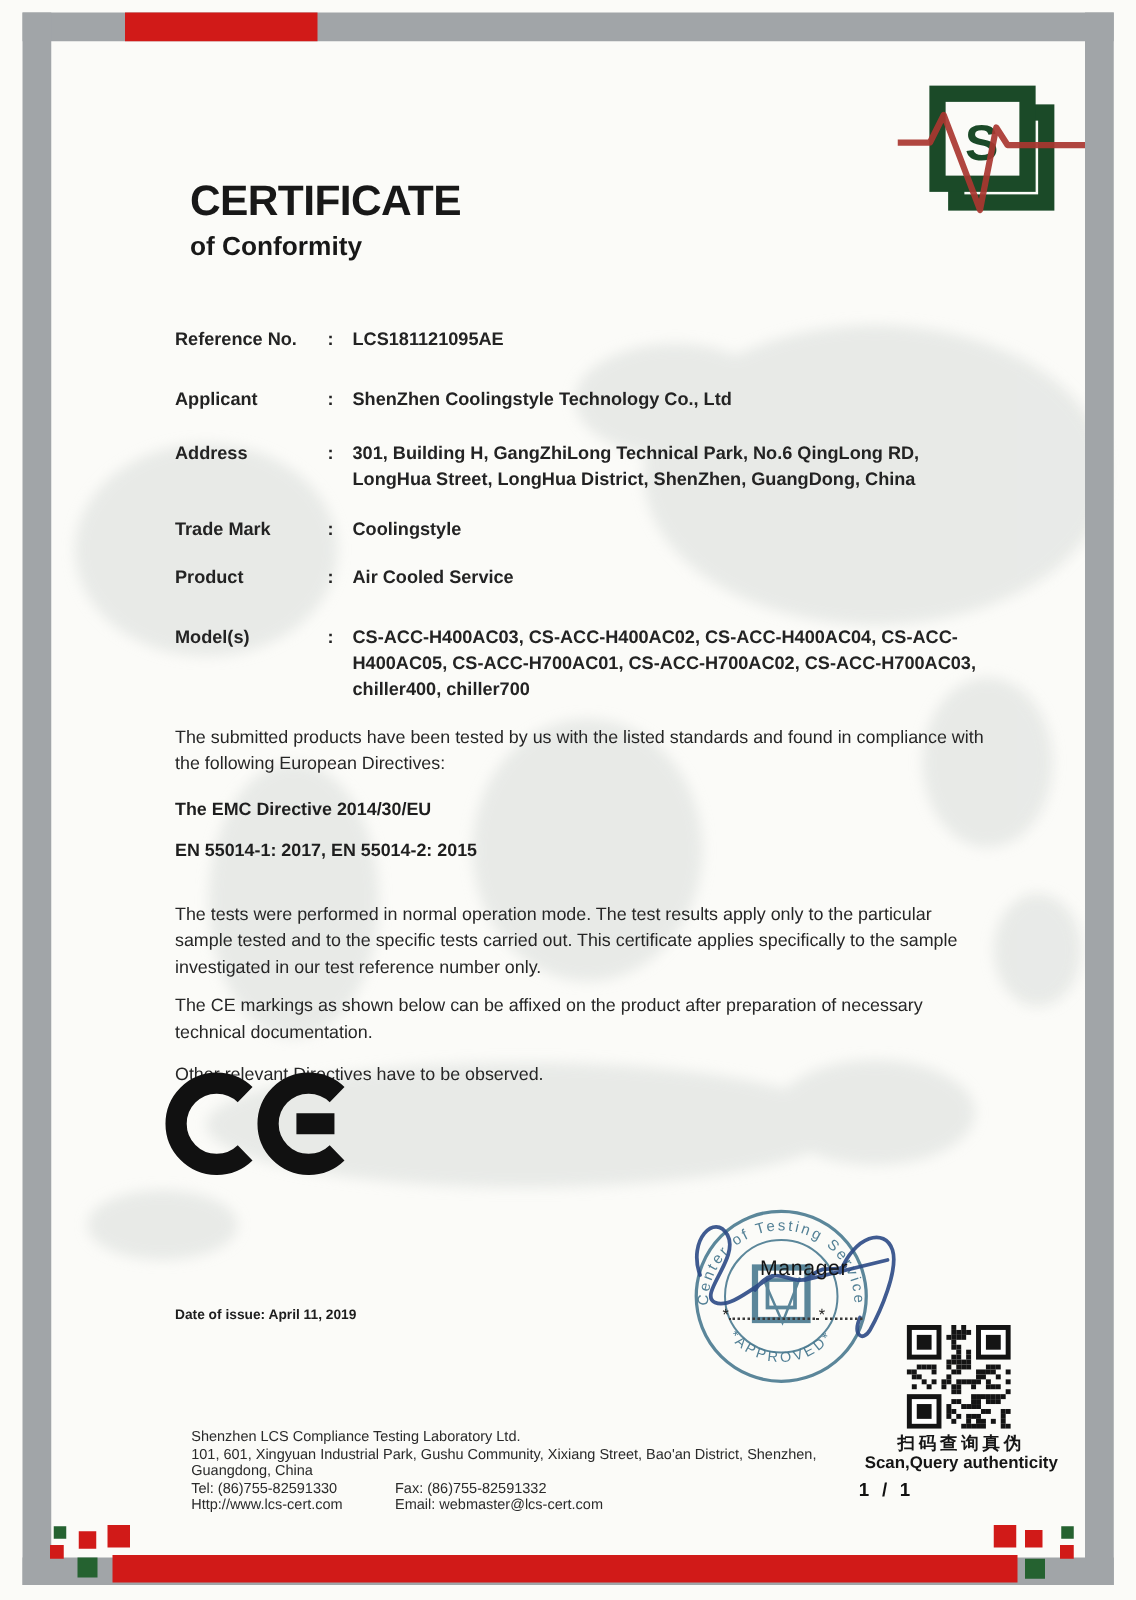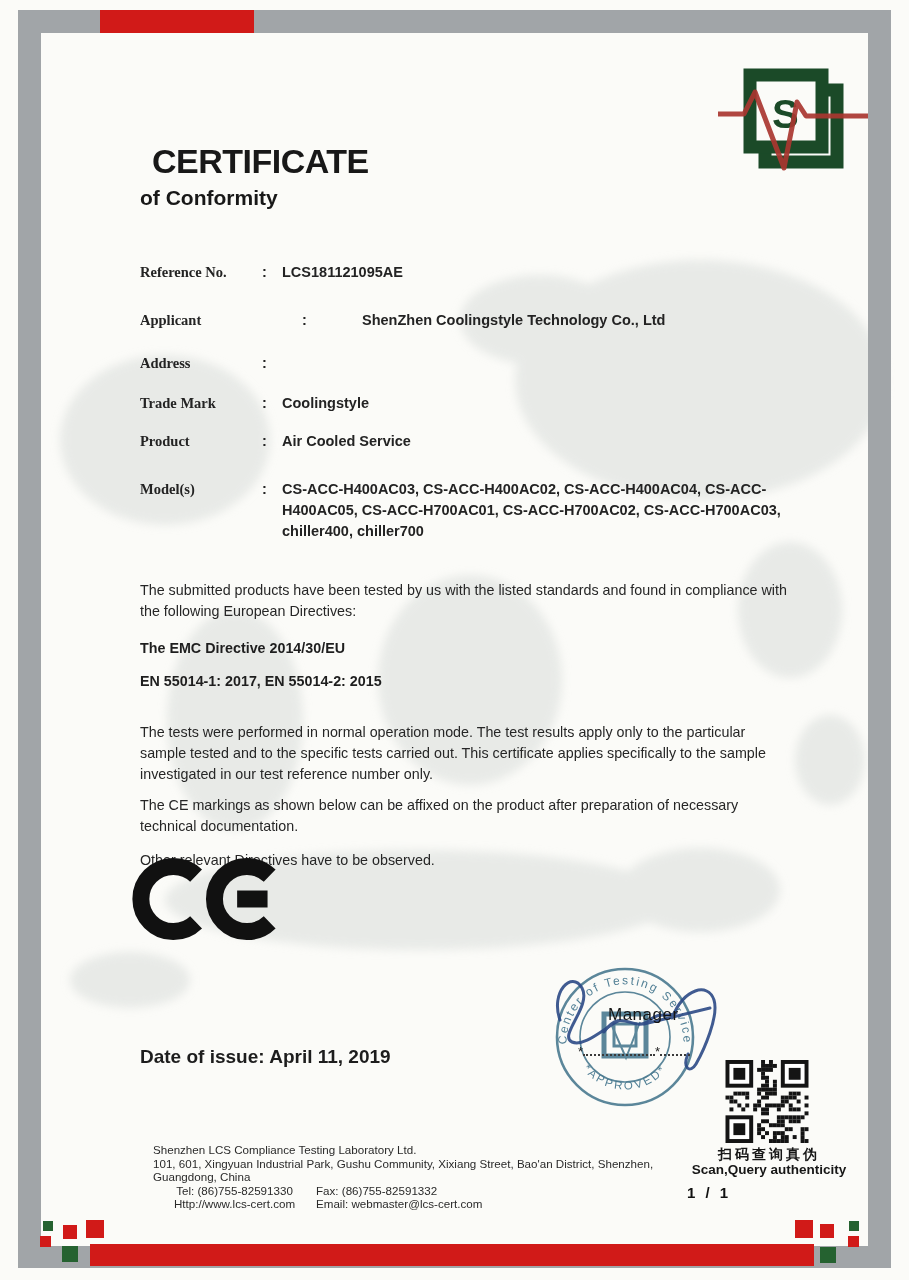--- a/index.html
+++ b/index.html
@@ -9,54 +9,54 @@
   
   .bar{position:absolute;background:var(--gray,#a1a5a8);}
   .redseg{position:absolute;background:var(--red,#d11a18);}
   .sq{position:absolute;}
   .sq.red{background:var(--red,#d11a18);}
   .sq.green{background:var(--green,#256230);}
   
   #watermark{position:absolute;left:0;top:0;pointer-events:none;}
   
   .title{position:absolute;left:152px;top:142px;font-size:34px;font-weight:700;letter-spacing:-.5px;color:#181818;}
-  .subtitle{position:absolute;left:140px;top:186px;font-size:21px;font-weight:700;color:#181818;}
+  .subtitle{position:absolute;left:152px;top:186px;font-size:21px;font-weight:700;color:#181818;}
   
   #fields{position:absolute;left:140px;top:262px;width:655px;}
   .frow{display:flex;font-size:14.5px;font-weight:700;line-height:21px;color:#232323;}
-  .flabel{width:122px;flex:none;font-family:Liberation Serif, serif;}
+  .flabel{width:122px;flex:none;}
   .fcolon{width:20px;flex:none;text-align:left;}
   .fvalue{flex:1;}
   .frow:nth-child(1){margin-bottom:27px;}
-  .frow:nth-child(2){margin-bottom:22px;gap:40px;}
+  .frow:nth-child(2){margin-bottom:22px;}
   .frow:nth-child(3){margin-bottom:19px;}
   .frow:nth-child(4){margin-bottom:17px;}
   .frow:nth-child(5){margin-bottom:27px;}
   
   .para{position:absolute;left:140px;width:648px;font-size:14.3px;line-height:21px;color:#262626;}
   .bold{font-weight:700;color:#1e1e1e;}
   
   #ce{position:absolute;left:131px;top:846px;}
   
   #stamp{position:absolute;left:552px;top:964px;}
   #signature{position:absolute;left:546px;top:958px;}
   #sig-line{position:absolute;left:578px;top:1044px;width:126px;height:14px;font-size:13px;color:#222;}
   #sig-line .dots{display:inline-block;border-bottom:2px dotted #3a3a3a;height:9px;}
   #manager{position:absolute;left:608px;top:1005px;font-size:17px;font-weight:500;color:#141414;letter-spacing:.5px;}
   
-  #issue{position:absolute;left:140px;top:1046px;font-size:19px;font-weight:700;color:#1d1d1d;}
+  #issue{position:absolute;left:140px;top:1046px;font-size:11px;font-weight:700;color:#1d1d1d;}
   
   #qr{position:absolute;left:723px;top:1060px;}
   .qrcap{position:absolute;text-align:center;color:#161616;white-space:nowrap;}
   #qrzh{left:684px;top:1146px;width:170px;font-size:14px;font-weight:700;letter-spacing:3px;}
   #qren{left:669px;top:1162px;width:200px;font-size:13.5px;font-weight:700;}
   #pagenum{position:absolute;left:687px;top:1184px;font-size:15px;font-weight:700;letter-spacing:3px;color:#111;}
   
   #footer{position:absolute;left:153px;top:1143px;width:530px;font-size:11.6px;line-height:13.6px;color:#2a2a2a;}
-  .fcols{display:flex;text-align:center;}
+  .fcols{display:flex;}
   .fcols .c1{width:163px;flex:none;}
 </style>
 </head>
 <body>
 
 <div id="page">
 
   <svg id="watermark" width="909" height="1280" viewBox="0 0 909 1280">
     <defs>
         <filter id="blr">
@@ -113,20 +113,21 @@
       <span class="fvalue">LCS181121095AE</span>
     </div>
     <div class="frow">
       <span class="flabel">Applicant</span>
       <span class="fcolon">:</span>
       <span class="fvalue">ShenZhen Coolingstyle Technology Co., Ltd</span>
     </div>
     <div class="frow">
       <span class="flabel">Address</span>
       <span class="fcolon">:</span>
+      <span class="fvalue">301, Building H, GangZhiLong Technical Park, No.6 QingLong RD, LongHua Street, LongHua District, ShenZhen, GuangDong, China</span>
     </div>
     <div class="frow">
       <span class="flabel">Trade Mark</span>
       <span class="fcolon">:</span>
       <span class="fvalue">Coolingstyle</span>
     </div>
     <div class="frow">
       <span class="flabel">Product</span>
       <span class="fcolon">:</span>
       <span class="fvalue">Air Cooled Service</span>

